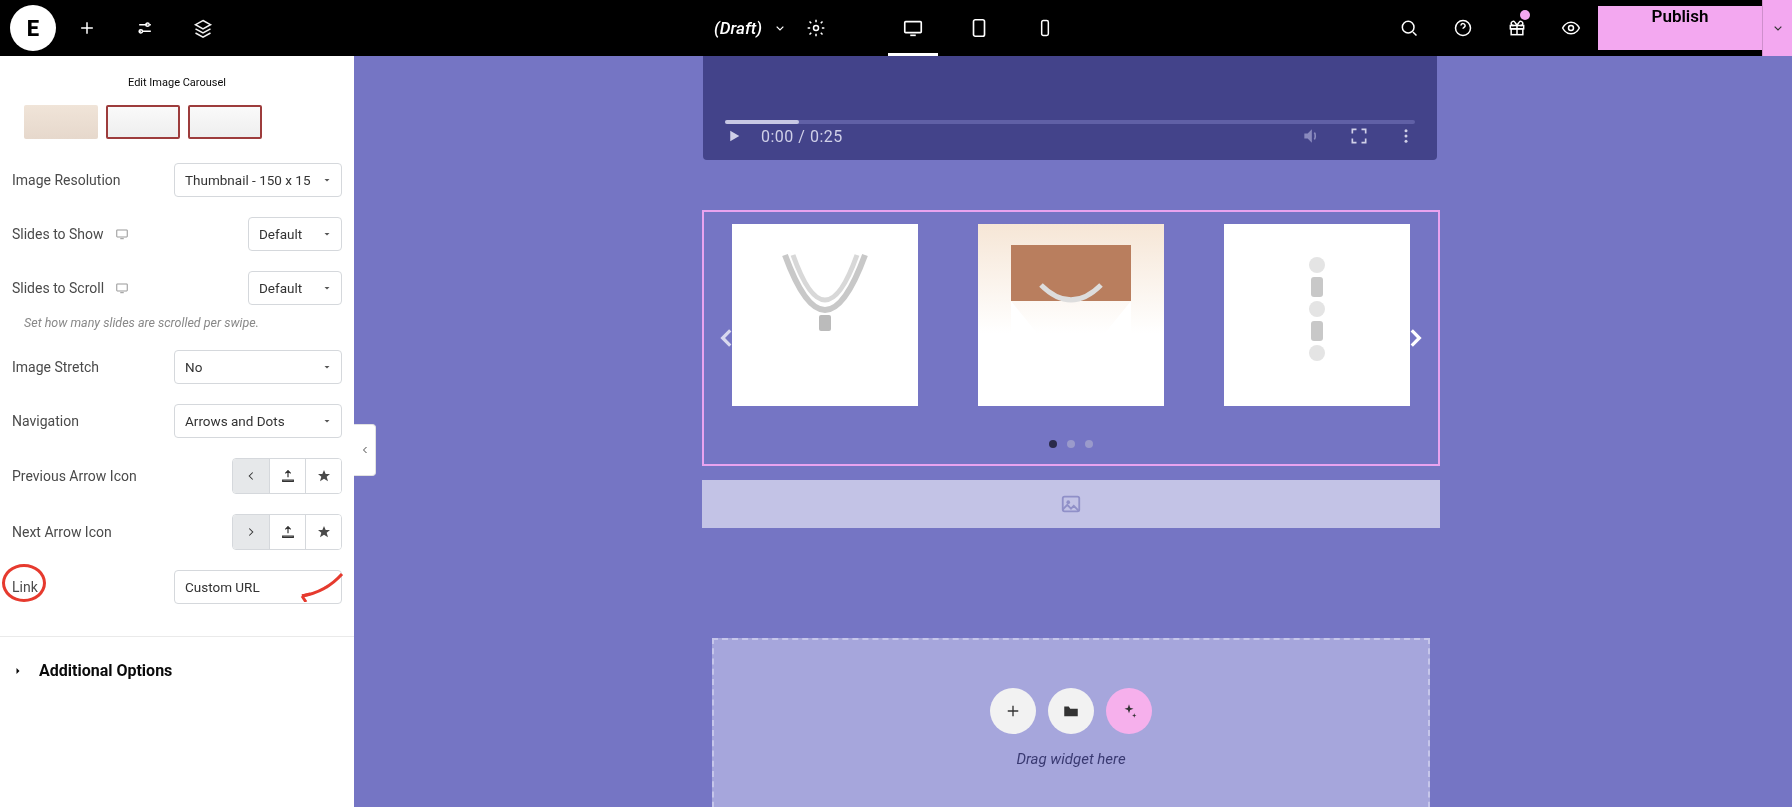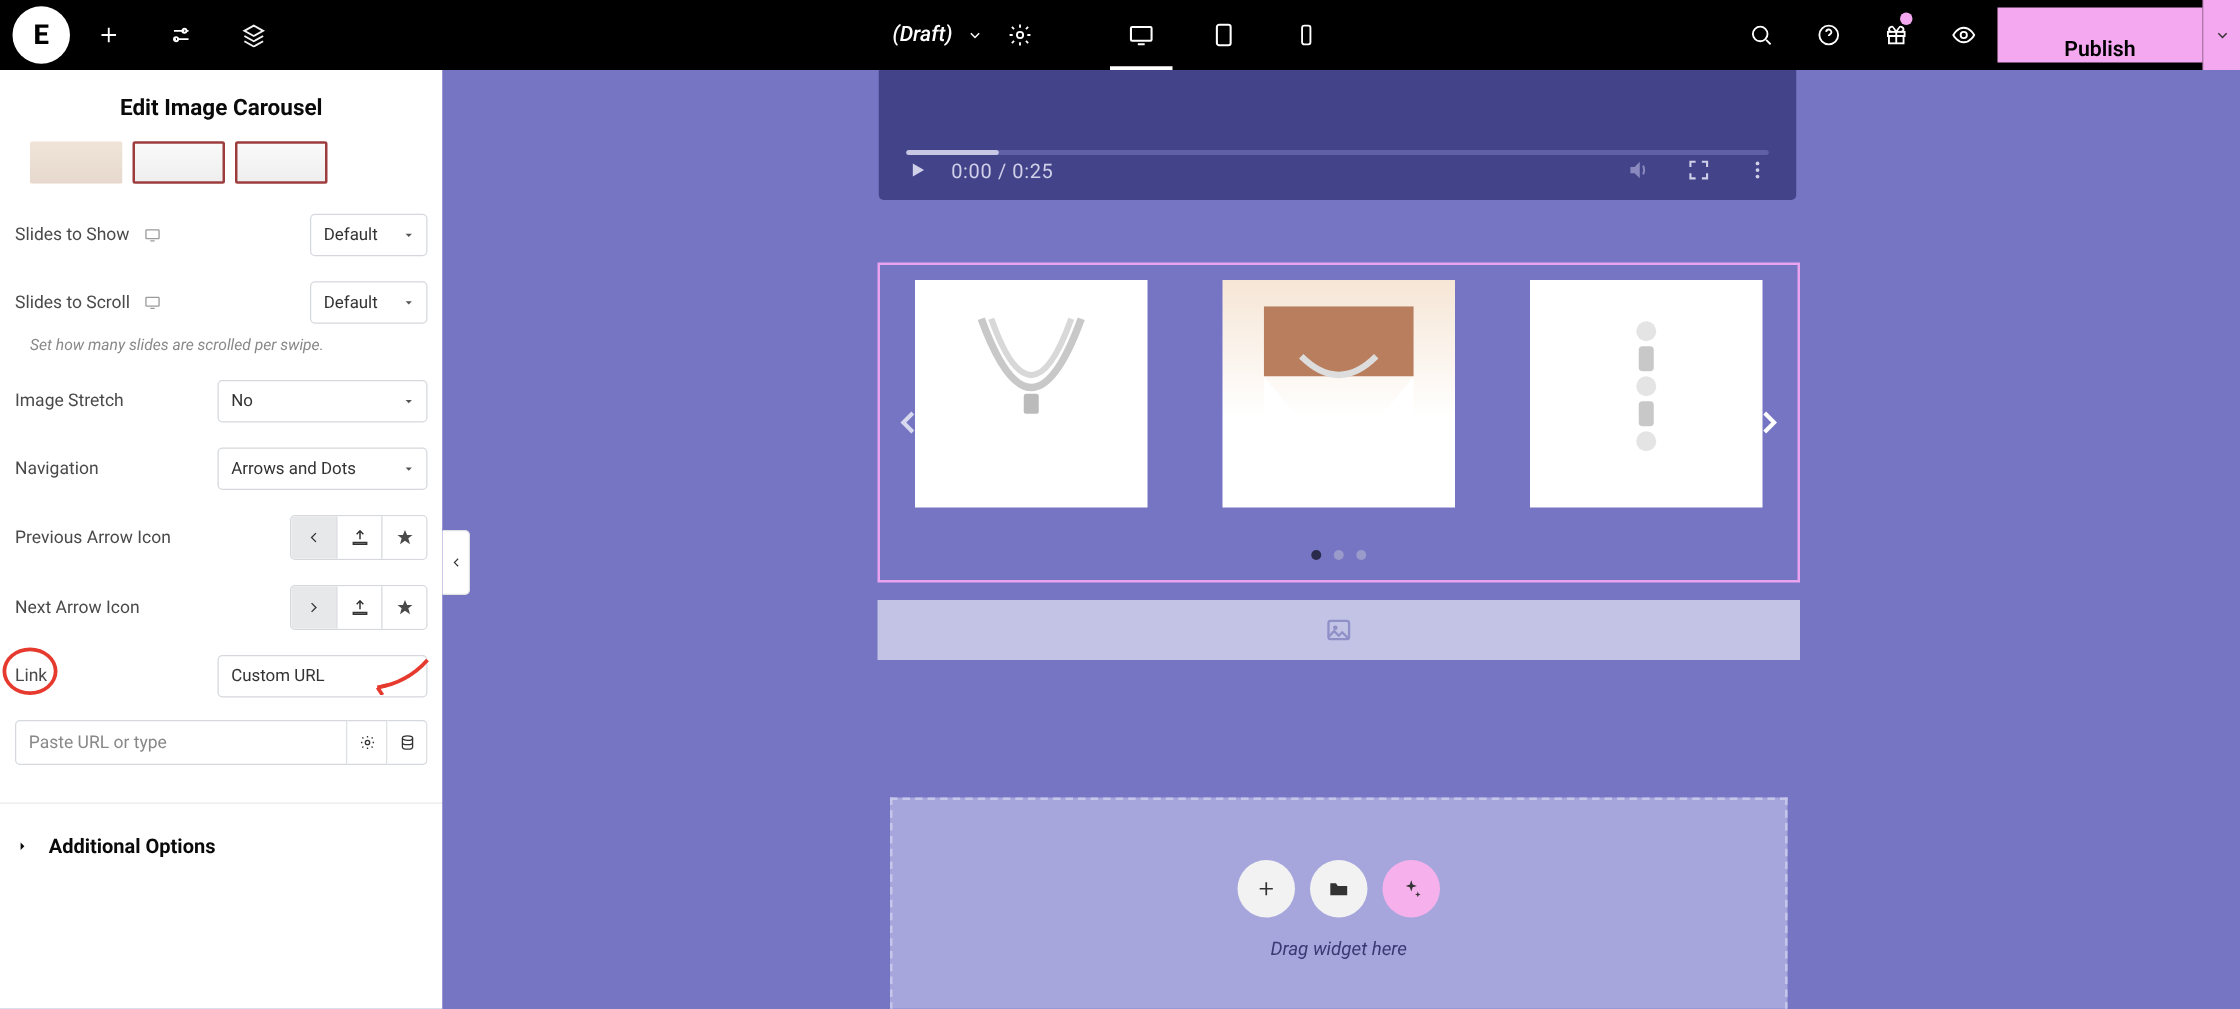--- a/index.html
+++ b/index.html
@@ -11,27 +11,27 @@
   .logo-circle { width: 46px; height: 46px; border-radius: 50%; background: #fff; display: flex; align-items: center; justify-content: center; margin-left: 6px; }
   .logo-circle span { font-weight: 800; color: #000; font-size: 22px; }
   .topbar-btn { width: 54px; height: 56px; display: flex; align-items: center; justify-content: center; cursor: pointer; }
   .topbar-btn svg { width: 20px; height: 20px; }
   .topbar-center { position: absolute; left: 50%; transform: translateX(-50%); display: flex; align-items: center; gap: 6px; height: 40px; }
   .draft-label { font-style: italic; font-size: 17px; font-weight: 500; margin-right: 4px; }
   .device-tabs { display: flex; align-items: center; height: 56px; margin-left: 36px; }
   .device-tab { width: 66px; height: 56px; display: flex; align-items: center; justify-content: center; cursor: pointer; position: relative; }
   .device-tab.active::after { content: ""; position: absolute; bottom: 0; left: 8px; right: 8px; height: 3px; background: #fff; }
   .topbar-right { margin-left: auto; display: flex; align-items: center; height: 56px; }
-  .publish-btn { width: 164px; height: 44px; background: #f3a8f0; color: #000; font-size: 17px; font-weight: 600; display: flex; align-items: flex-end; justify-content: center; cursor: pointer; position: relative; }
+  .publish-btn { width: 164px; height: 44px; background: #f3a8f0; color: #000; font-size: 17px; font-weight: 600; display: flex; align-items: flex-start; justify-content: center; cursor: pointer; position: relative; }
   .publish-chevron { width: 30px; height: 56px; background: #f3a8f0; display: flex; align-items: center; justify-content: center; border-left: 1px solid rgba(0,0,0,0.15); }
   .gift-dot { position: absolute; top: 10px; right: 14px; width: 10px; height: 10px; border-radius: 50%; background: #f3a8f0; }
 
   
   .sidebar { position: absolute; top: 56px; left: 0; width: 354px; bottom: 0; background: #fff; color: #333; overflow-y: auto; }
-  .sidebar-title { font-size: 18px; font-weight: 700; text-align: center; padding: 20px 0 16px; color: #0a0a0a; }
+  .sidebar-title { font-size: 11px; font-weight: 400; text-align: center; padding: 20px 0 16px; color: #0a0a0a; }
   .thumbs-row { display: flex; gap: 8px; padding: 0 12px 14px 24px; }
   .thumb { width: 74px; height: 34px; background: #f2f2f2; border-radius: 2px; }
   .thumb.sel { border: 2px solid #9d3c3c; background: linear-gradient(#fafafa,#eee); }
   .thumb.first { background: linear-gradient(#f0e4d8, #e6d8cc); clip-path: polygon(0 0,100% 0,100% 100%,0 100%); }
   .control-row { display: flex; align-items: center; justify-content: space-between; padding: 10px 12px; font-size: 14px; color: #4a4a4a; }
   .control-label { display: flex; align-items: center; gap: 10px; }
   .select { height: 34px; border: 1px solid #d5d8dc; border-radius: 4px; background: #fff; font-size: 13.5px; padding: 0 26px 0 10px; position: relative; color: #333; display: flex; align-items: center; min-width: 94px; }
   .select.wide { width: 168px; }
   .select .caret { position: absolute; right: 8px; top: 50%; transform: translateY(-50%); }
   .helper-text { font-style: italic; font-size: 12.5px; color: #888; padding: 0 24px 10px; }
@@ -181,20 +181,29 @@
 
 <div class="sidebar">
   <div class="sidebar-title">Edit Image Carousel</div>
 
   <div class="thumbs-row">
     <div class="thumb first"></div>
     <div class="thumb sel"></div>
     <div class="thumb sel"></div>
   </div>
 
+  <div class="control-row">
+    <span>Image Resolution</span>
+    <div class="select wide">
+      <span>Thumbnail - 150 x 15</span>
+      <svg class="caret" width="12" height="12" viewBox="0 0 24 24">
+          <path d="M7 10l5 5 5-5" fill="#555"></path>
+        </svg>
+    </div>
+  </div>
 
   <div class="control-row">
     <span class="control-label">
       <span>Slides to Show</span>
       <svg width="16" height="14" viewBox="0 0 24 24">
           <rect class="stroke-g" x="3" y="5" width="18" height="12" rx="1"></rect>
           <path class="stroke-g" d="M9 20h6"></path>
         </svg>
     </span>
     <div class="select">
@@ -292,37 +301,20 @@
           <path d="M7 10l5 5 5-5" fill="#555"></path>
         </svg>
     </div>
     <div class="link-circle" style="left:2px; top:4px;"></div>
     <svg class="link-arrow" style="left:296px; top:12px;" width="48" height="30" viewBox="0 0 48 30">
       <path d="M46 2 Q 30 20 6 24" stroke="#e63a2e" stroke-width="3" fill="none"></path>
       <path d="M6 24 l8 -2 M6 24 l4 6" stroke="#e63a2e" stroke-width="3" fill="none"></path>
     </svg>
   </div>
 
-  <div class="url-row">
-    <div class="url-input">
-        <span>Paste URL or type</span>
-      </div>
-    <div class="url-side-btn">
-        <svg width="14" height="14" viewBox="0 0 24 24">
-          <circle class="stroke-d" cx="12" cy="12" r="3"></circle>
-          <path class="stroke-d" d="M12 3v2M12 19v2M5 5l1.4 1.4M17.6 17.6L19 19M3 12h2M19 12h2M5 19l1.4-1.4M17.6 6.4L19 5"></path>
-        </svg>
-      </div>
-    <div class="url-side-btn">
-        <svg width="14" height="14" viewBox="0 0 24 24">
-          <ellipse class="stroke-d" cx="12" cy="6" rx="7" ry="3"></ellipse>
-          <path class="stroke-d" d="M5 6v12c0 1.7 3.1 3 7 3s7-1.3 7-3V6M5 12c0 1.7 3.1 3 7 3s7-1.3 7-3"></path>
-        </svg>
-      </div>
-  </div>
 
 
   <div class="divider"></div>
   <div class="accordion-head">
     <svg width="12" height="12" viewBox="0 0 24 24">
         <path d="M9 6l6 6-6 6" fill="#0a0a0a"></path>
       </svg>
     <span>Additional Options</span>
   </div>
 </div>

